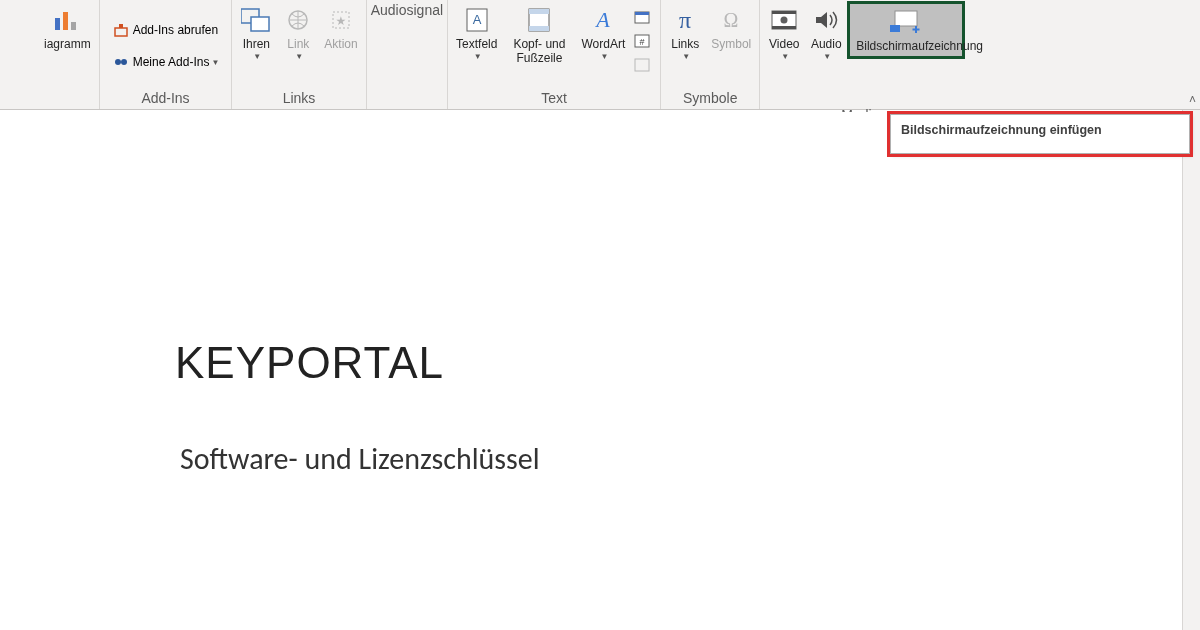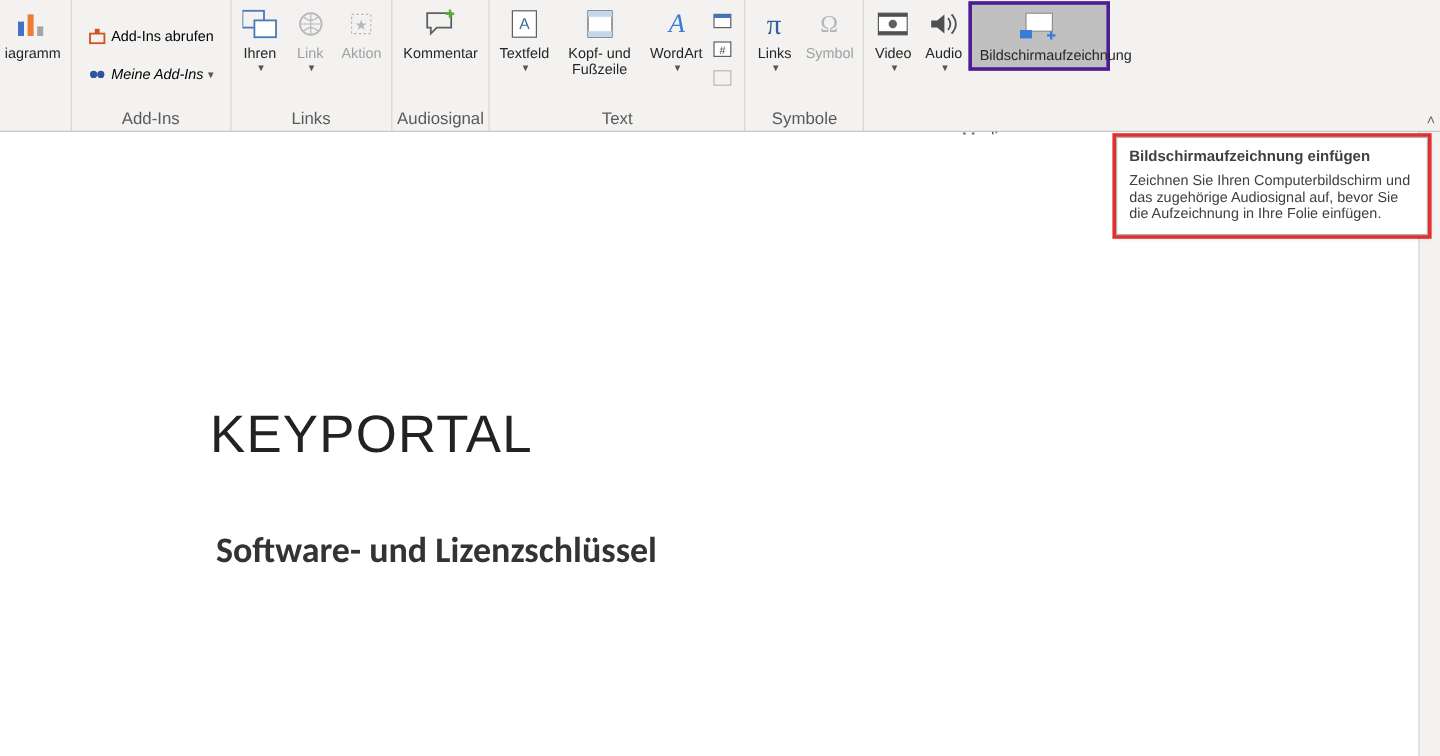--- a/index.html
+++ b/index.html
@@ -70,28 +70,28 @@
   }
   .smallbtn .micon {
     width: 18px; height: 18px;
     display:inline-flex;align-items:center;justify-content:center;
     margin-right: 3px;
   }
   .drop { font-size: 8px; color:#555; margin-left:2px;}
   .stackcol{display:flex;flex-direction:column;gap:2px;padding-top:4px;}
   .highlighted-btn {
     background: #c0c0c0;
-    border: 3px solid #4c1d95;
+    border: 3px solid #14532d;
     margin: -1px;
   }
   .tooltip {
     position: absolute;
     top: 114px;
     right: 10px;
-    width: 260px;
+    width: 300px;
     background: #ffffff;
     border: 1px solid #b0b0b0;
     padding: 8px 10px 10px 10px;
     font-size: 12px;
     color: #404040;
     box-shadow: 2px 2px 4px rgba(0,0,0,0.15);
     outline: 3px solid #e03030;
     outline-offset: 0px;
   }
   .tooltip .tt-title { font-weight: 700; margin-bottom: 6px; font-size: 12.5px;}
@@ -110,21 +110,20 @@
     font-weight: 400;
     font-family: "Calibri Light","Segoe UI",sans-serif;
   }
   .slide-sub {
     position: absolute;
     left: 180px;
     top: 440px;
     font-size: 30px;
     color: #333;
     font-family: "Calibri","Segoe UI",sans-serif;
-    font-weight: bold;
   }
   .collapse {
     position: absolute;
     right: 4px;
     bottom: 2px;
     font-size: 12px;
     color: #666;
     cursor: pointer;
   }
   .vscroll {
@@ -133,21 +132,21 @@
     width: 18px;
     background: #f3f2f1;
     border-left: 1px solid #d8d6d4;
   }
 </style>
 </head>
 <body>
 
 <div class="ribbon">
 
-  <div class="rgroup" style="padding-left:0;">
+  <div class="rgroup" style="padding-left:0;margin-left:40px;">
     <div class="rgroup-body">
       <div class="bigbtn" style="min-width:50px;">
         <div class="icon">
           <svg width="28" height="28">
               <rect x="2" y="12" width="5" height="12" fill="#4472c4"></rect>
               <rect x="10" y="6" width="5" height="18" fill="#ed7d31"></rect>
               <rect x="18" y="16" width="5" height="8" fill="#a5a5a5"></rect>
             </svg>
         </div>
         <span class="lbl">iagramm</span>
@@ -160,21 +159,21 @@
     <div class="rgroup-body" style="flex-direction:column;align-items:flex-start;justify-content:center;padding:6px 6px;">
       <div class="smallbtn">
         <span class="micon">
           <svg width="16" height="16">
               <rect x="2" y="6" width="12" height="8" fill="none" stroke="#d05020" stroke-width="1.5"></rect>
               <rect x="6" y="2" width="4" height="4" fill="#d05020"></rect>
             </svg>
         </span>
         <span>Add-Ins abrufen</span>
       </div>
-      <div class="smallbtn" style="margin-top:8px;font-style:italic;">
+      <div class="smallbtn" style="margin-top:8px;">
         <span class="micon">
           <svg width="16" height="16">
               <circle cx="5" cy="8" r="3" fill="#2b579a"></circle>
               <circle cx="11" cy="8" r="3" fill="#2b579a"></circle>
             </svg>
         </span>
         <span>Meine Add-Ins</span>
         <span class="drop">▼</span>
       </div>
     </div>
@@ -210,31 +209,20 @@
               <text x="12" y="17" font-size="12" text-anchor="middle" fill="#b8b8b8">★</text>
             </svg>
         </div>
         <span class="lbl">Aktion</span>
       </div>
     </div>
     <div class="rgroup-label">Links</div>
   </div>
 
   <div class="rgroup">
-    <div class="rgroup-body">
-      <div class="bigbtn">
-        <div class="icon">
-          <svg width="28" height="26">
-              <path d="M3 4 h20 v12 h-12 l-5 5 v-5 h-3 z" fill="none" stroke="#606060" stroke-width="1.5"></path>
-              <path d="M22 1 v7 M18.5 4.5 h7" stroke="#5aab3a" stroke-width="2"></path>
-            </svg>
-        </div>
-        <span class="lbl">Kommentar</span>
-      </div>
-    </div>
     <div class="rgroup-label">Audiosignal</div>
   </div>
 
   <div class="rgroup">
     <div class="rgroup-body">
       <div class="bigbtn">
         <div class="icon">
           <svg width="24" height="26">
               <rect x="2" y="2" width="20" height="22" fill="#fff" stroke="#606060"></rect>
               <text x="12" y="17" font-size="13" text-anchor="middle" fill="#3b6aa0">A</text>
@@ -356,14 +344,13 @@
 </div>
 
 <div class="slide-area"></div>
 <div class="vscroll"></div>
 
 <div class="slide-title">KEYPORTAL</div>
 <div class="slide-sub">Software- und Lizenzschlüssel</div>
 
 <div class="tooltip">
   <div class="tt-title">Bildschirmaufzeichnung einfügen</div>
-  <div>Zeichnen Sie Ihren Computerbildschirm und das zugehörige Audiosignal auf, bevor Sie die Aufzeichnung in Ihre Folie einfügen.</div>
 </div>
 
 </body></html>

